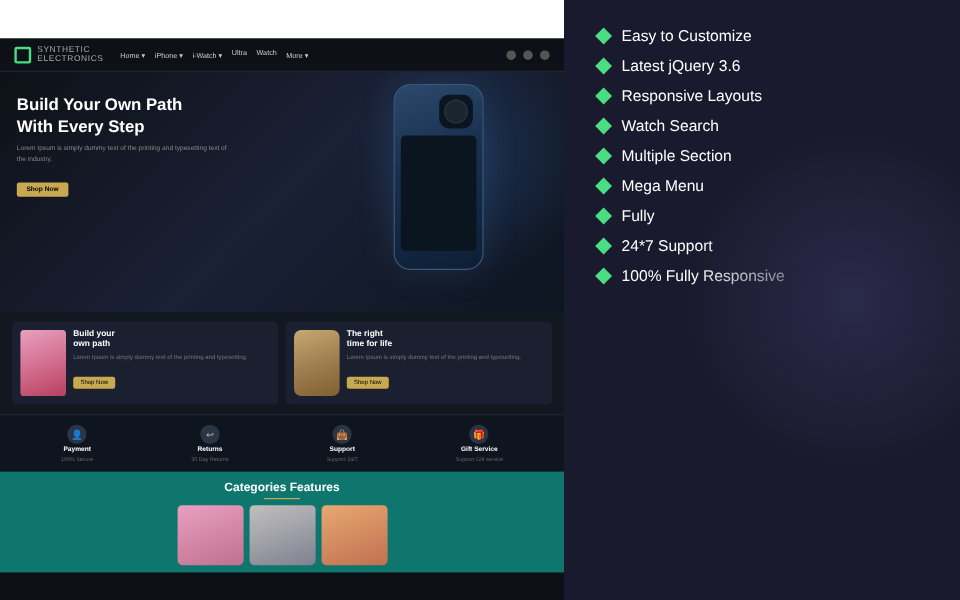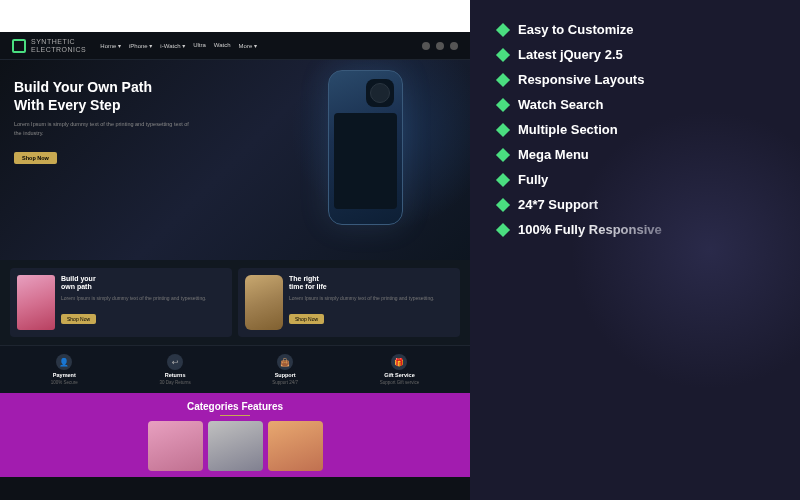--- a/index.html
+++ b/index.html
@@ -247,21 +247,21 @@
       font-weight: bold;
     }
     .feature-sublabel {
       color: #666;
       font-size: 4.5px;
     }
 
     
     .categories-section {
       padding: 8px 10px 6px;
-      background: #a21caf;
+      background: #0f766e;
       text-align: center;
     }
     .categories-title {
       color: #fff;
       font-size: 10px;
       font-weight: bold;
       margin-bottom: 2px;
     }
     .categories-divider {
       width: 30px;
@@ -339,21 +339,21 @@
     .diamond-icon {
       width: 10px;
       height: 10px;
       background: #4ade80;
       transform: rotate(45deg);
       flex-shrink: 0;
     }
     .feature-list-label {
       color: #ffffff;
       font-size: 13px;
-      font-weight: 700;
+      font-weight: 400;
     }
   </style>
 </head>
 <body>
 
 <div class="left-panel">
 
   <div class="navbar">
     <div class="logo-area">
       <div class="logo-icon"></div>
@@ -450,21 +450,21 @@
   <div class="right-panel-bg"></div>
 
 
   <ul class="features-list">
     <li class="feature-list-item">
       <div class="diamond-icon"></div>
       <span class="feature-list-label">Easy to Customize</span>
     </li>
     <li class="feature-list-item">
       <div class="diamond-icon"></div>
-      <span class="feature-list-label">Latest jQuery 2.5</span>
+      <span class="feature-list-label">Latest jQuery 3.6</span>
     </li>
     <li class="feature-list-item">
       <div class="diamond-icon"></div>
       <span class="feature-list-label">Responsive Layouts</span>
     </li>
     <li class="feature-list-item">
       <div class="diamond-icon"></div>
       <span class="feature-list-label">Watch Search</span>
     </li>
     <li class="feature-list-item">

